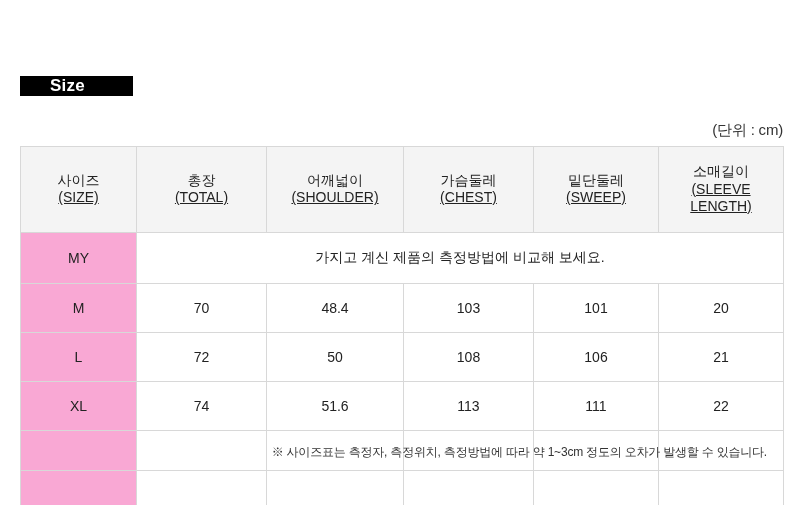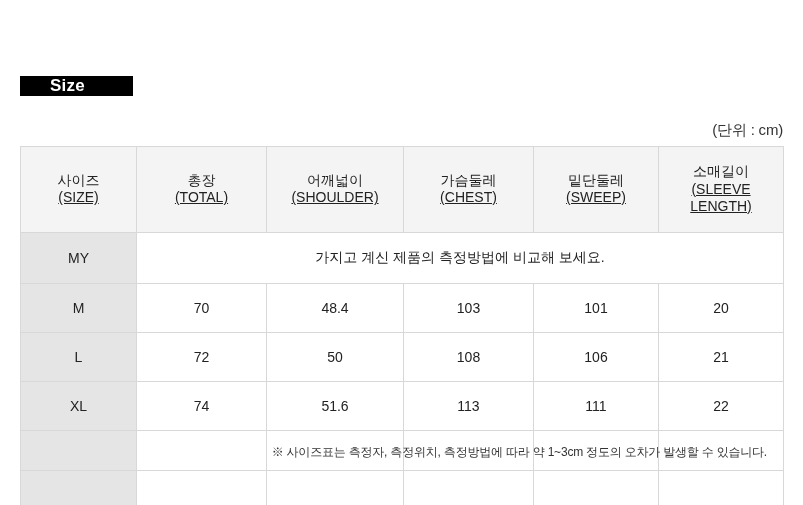--- a/index.html
+++ b/index.html
@@ -79,21 +79,21 @@
     font-size: 12.5px;
   }
   thead th .l1 { display: block; }
   thead th .l2 { display: block; text-decoration: underline; }
 
   tbody td { height: 41px; }
   tbody tr.my-row td { height: 40px; }
   tbody tr.empty-row td { height: 40px; }
 
   td.col-size {
-    background: #e5e5e5;
+    background: #f9a8d4;
     font-size: 13px;
   }
   td.my-note {
     text-align: center;
     font-size: 13px;
     color: #222222;
   }
 
   
   .footnote {

